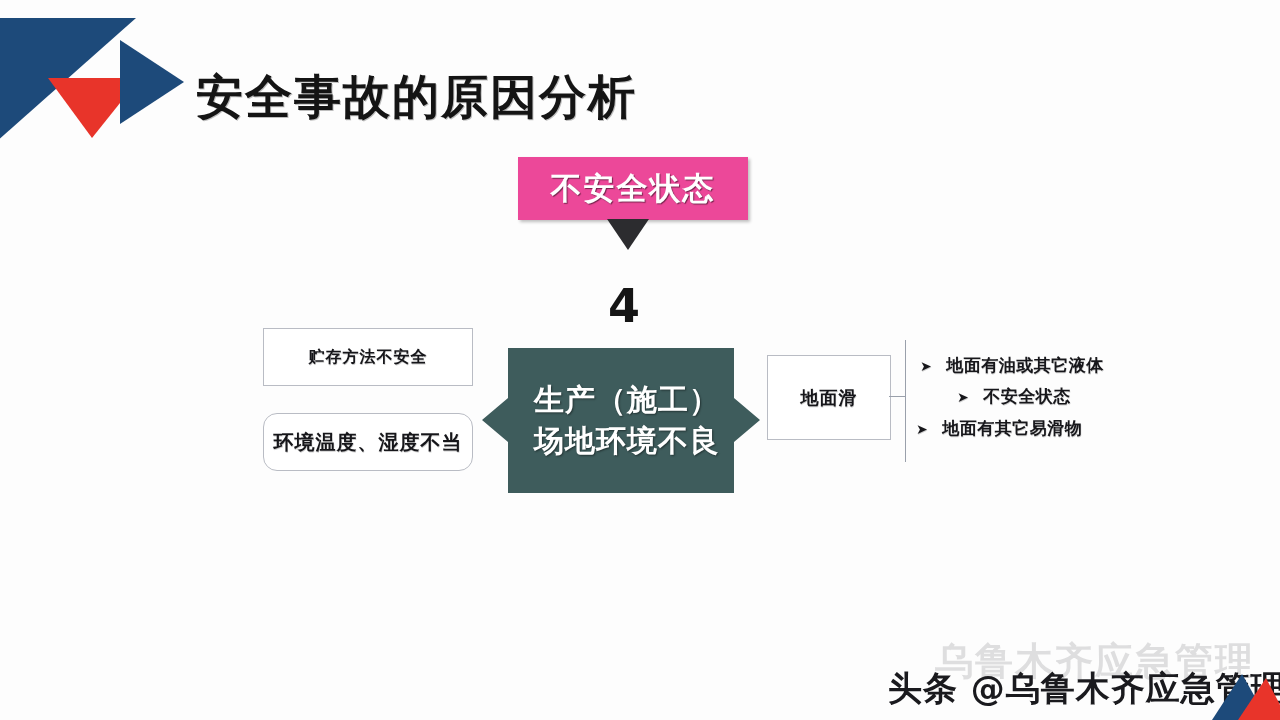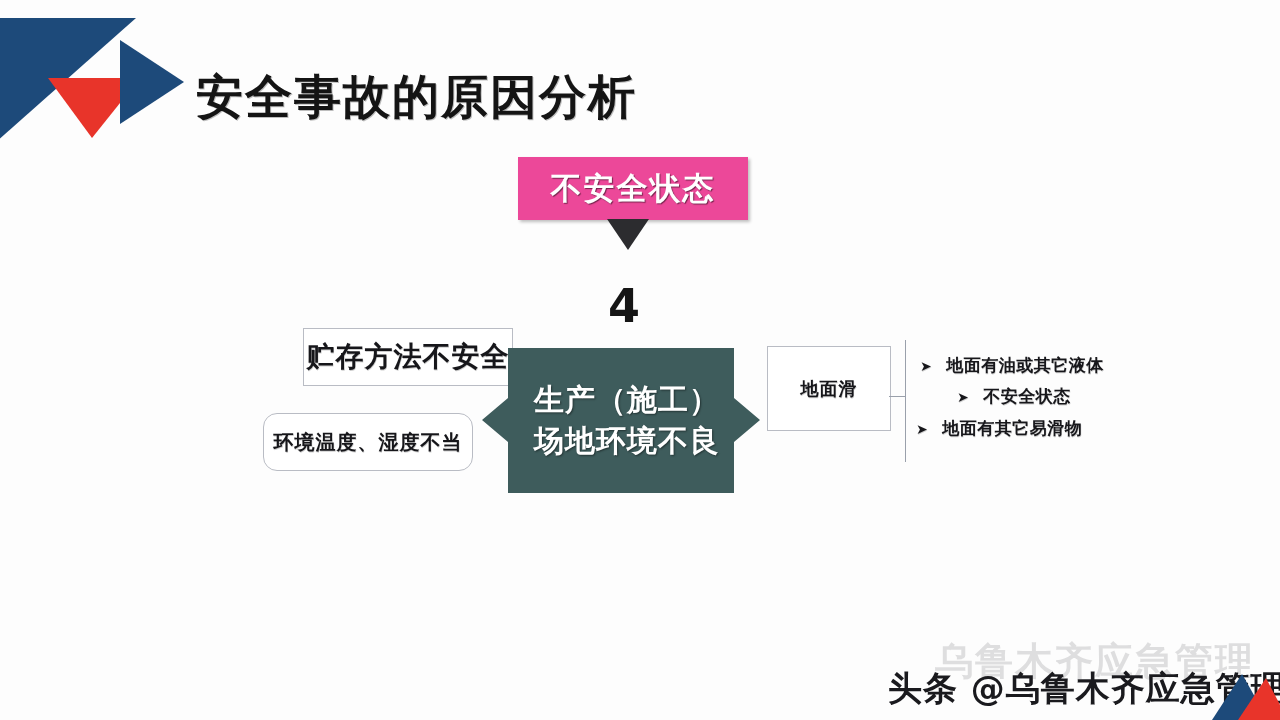--- a/index.html
+++ b/index.html
@@ -126,30 +126,29 @@
     align-items: center;
     justify-content: center;
     color: #16161a;
     font-weight: 700;
     letter-spacing: 1px;
     white-space: nowrap;
     text-shadow: 0.5px 0.5px 0 rgba(0,0,0,.2);
   }
   #left-box-1 {
     left: 263px; top: 328px; width: 208px; height: 56px;
-    font-size: 28px;
-    margin-left: 40px;
+    font-size: 16px;
   }
   #left-box-2 {
     left: 263px; top: 413px; width: 208px; height: 56px;
     font-size: 20px;
     border-radius: 14px;
   }
   #right-box {
-    left: 767px; top: 346px; width: 122px; height: 83px;
+    left: 767px; top: 355px; width: 122px; height: 83px;
     font-size: 18px;
   }
 
   
   #bracket-line {
     position: absolute;
     left: 905px;
     top: 340px;
     width: 1px;
     height: 122px;

